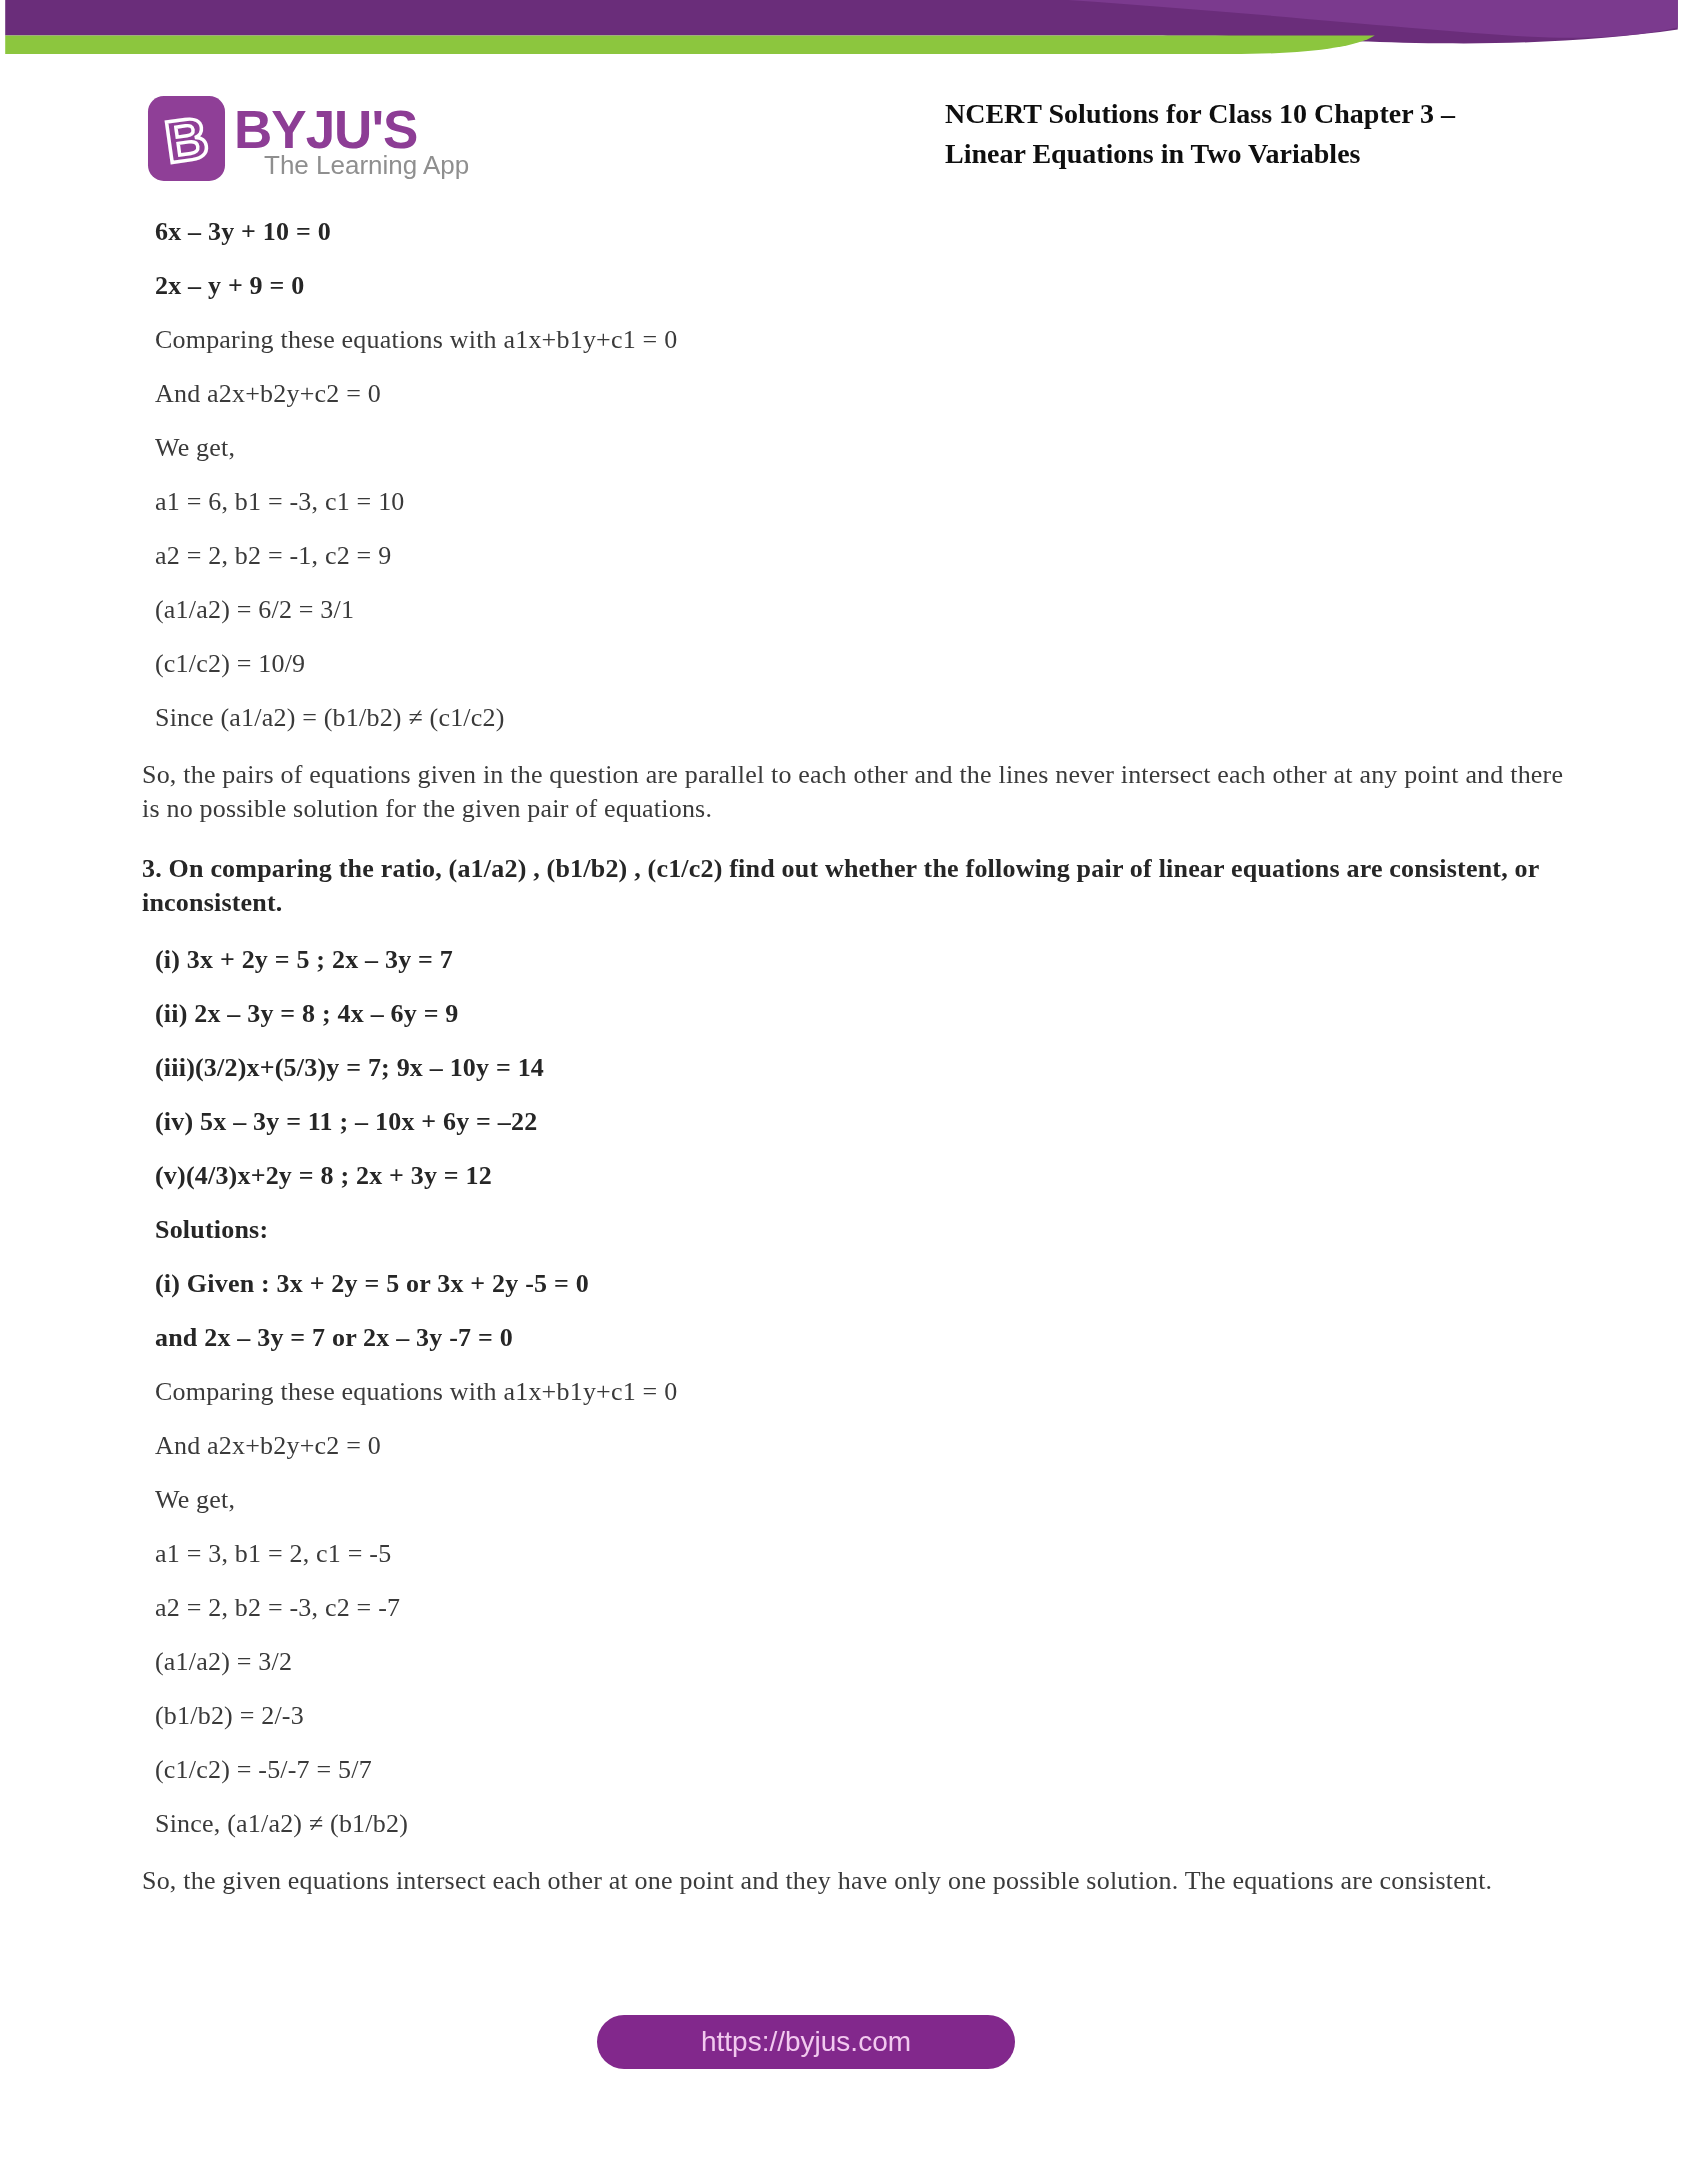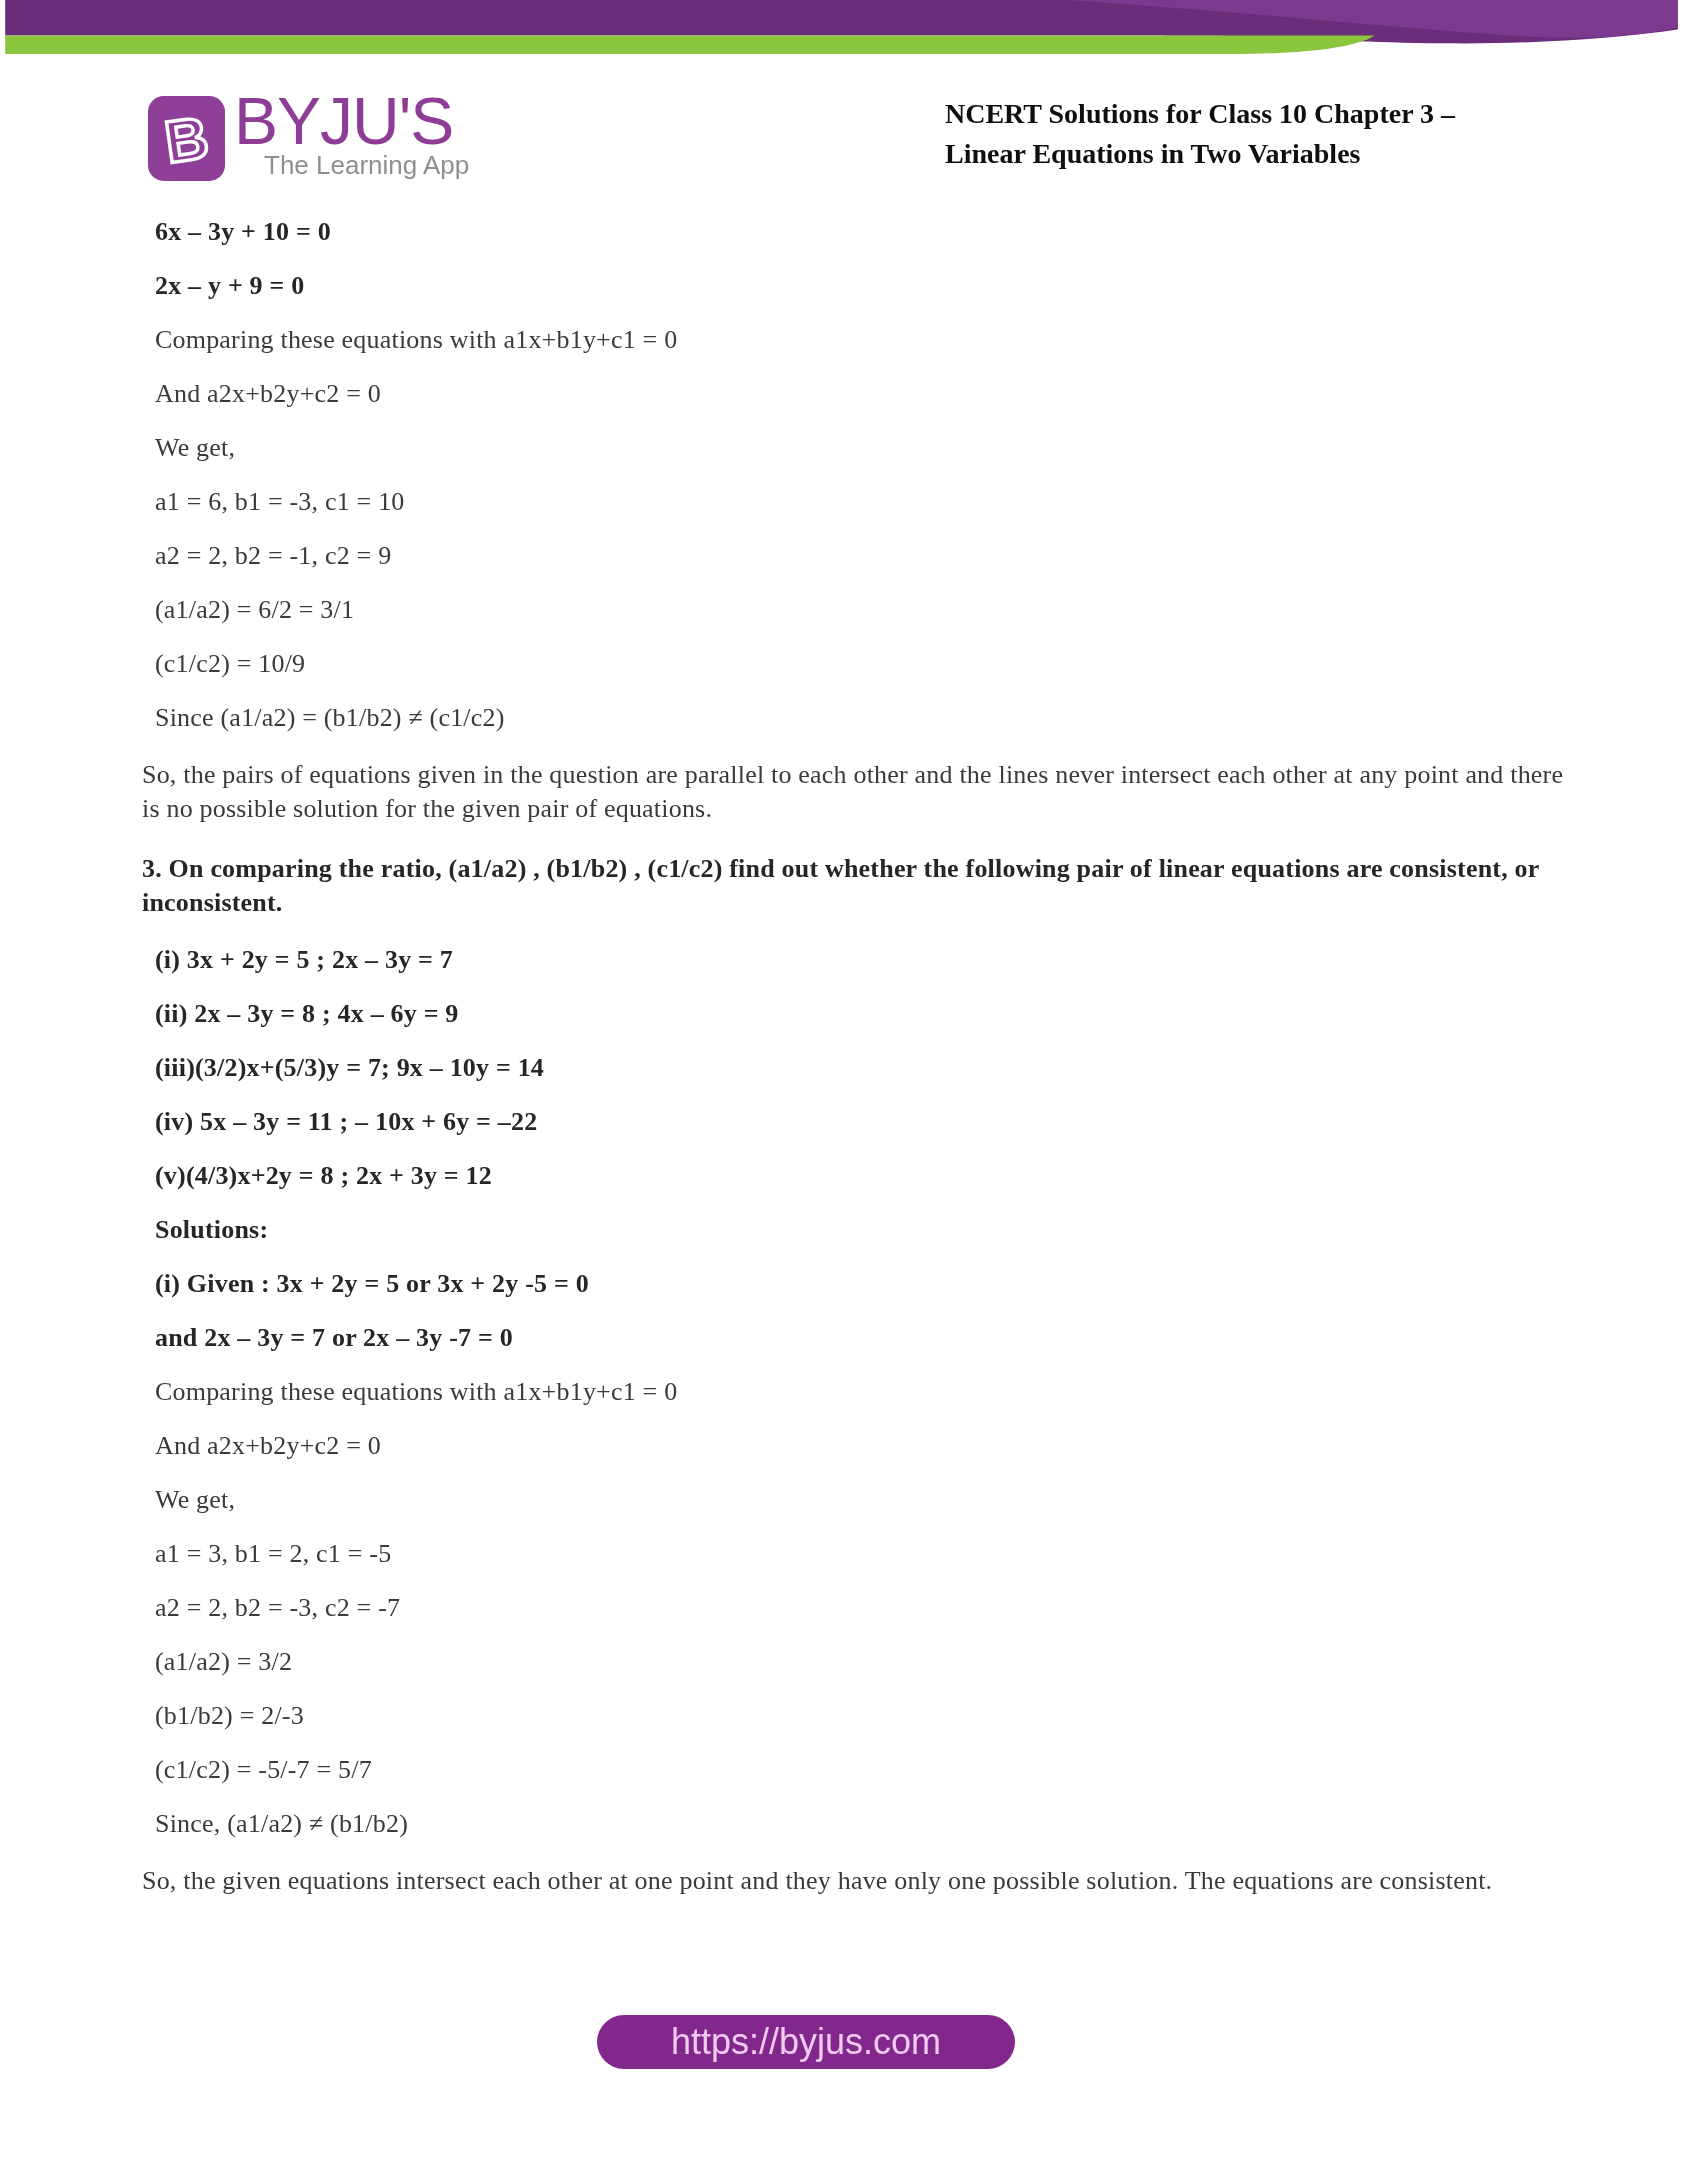--- a/index.html
+++ b/index.html
@@ -3,39 +3,39 @@
 <meta charset="utf-8">
 <style>
   html,body{margin:0;padding:0;background:#ffffff;}
   .page{position:relative;width:1683px;height:2178px;background:#ffffff;overflow:hidden;
         font-family:"Liberation Serif",serif;}
   
   .header-wave{position:absolute;left:0;top:0;width:1683px;height:61px;display:block;}
   
   .logo{position:absolute;left:147px;top:93px;width:327px;height:91px;}
   .logo-icon{position:absolute;left:0;top:2px;width:79px;height:87px;}
-  .logo-word{position:absolute;left:87px;top:0;font-family:"Liberation Sans",sans-serif;
-             font-weight:normal;font-size:66px;line-height:57px;letter-spacing:-1px;color:#8d3d95;}
+  .logo-word{position:absolute;left:87px;top:8px;font-family:"Liberation Sans",sans-serif;
+             font-weight:bold;font-size:53px;line-height:57px;letter-spacing:-1px;color:#8d3d95;}
   .logo-tag{position:absolute;left:89px;top:57px;font-family:"Liberation Sans",sans-serif;
             font-size:26px;line-height:30px;color:#8f8f8f;margin-left:28px;}
   
   .doc-title{position:absolute;left:945px;top:94px;width:594px;text-align:left;
              font-family:"Liberation Serif",serif;font-weight:bold;font-size:28px;
              line-height:40px;color:#0f0f0f;}
   
   .content{position:absolute;left:142px;top:218px;width:1436px;}
   .line{font-size:26px;line-height:28px;margin:0 0 26px 13px;color:#3a3a3a;letter-spacing:0.2px;}
   .line.bold{font-weight:bold;color:#262626;}
   .para{font-size:26px;line-height:34px;margin:4px 0 26px 0;color:#3a3a3a;letter-spacing:0.2px;}
   .para.bold{font-weight:bold;color:#262626;font-family:Liberation Serif, serif;}
   
   .footer-pill{position:absolute;left:597px;top:2015px;width:418px;height:54px;
                background:#82288c;border-radius:30px;display:flex;align-items:center;
                justify-content:center;cursor:pointer;}
-  .footer-pill span{font-family:"Liberation Sans",sans-serif;font-size:36px;color:#f2c9ef;}
+  .footer-pill span{font-family:"Liberation Sans",sans-serif;font-size:28px;color:#f2c9ef;}
 </style>
 </head>
 <body>
 
 <div class="page">
 
   <svg class="header-wave" viewBox="0 0 1700 62" aria-hidden="true">
     <path fill="#6a2d7a" d="M0,0 H1700 V30 C1630,40 1550,45 1460,44 C1360,43 1300,37 1230,36.3 C1140,35.8 1080,36 0,36 Z"></path>
     <path fill="#7b3a8e" d="M1080,0 C1260,12 1430,30 1545,37 C1615,41 1665,36 1700,28 V0 Z"></path>
     <path fill="#8cc63e" d="M0,36 H1392 C1372,49 1315,55 1245,55 H0 Z"></path>

